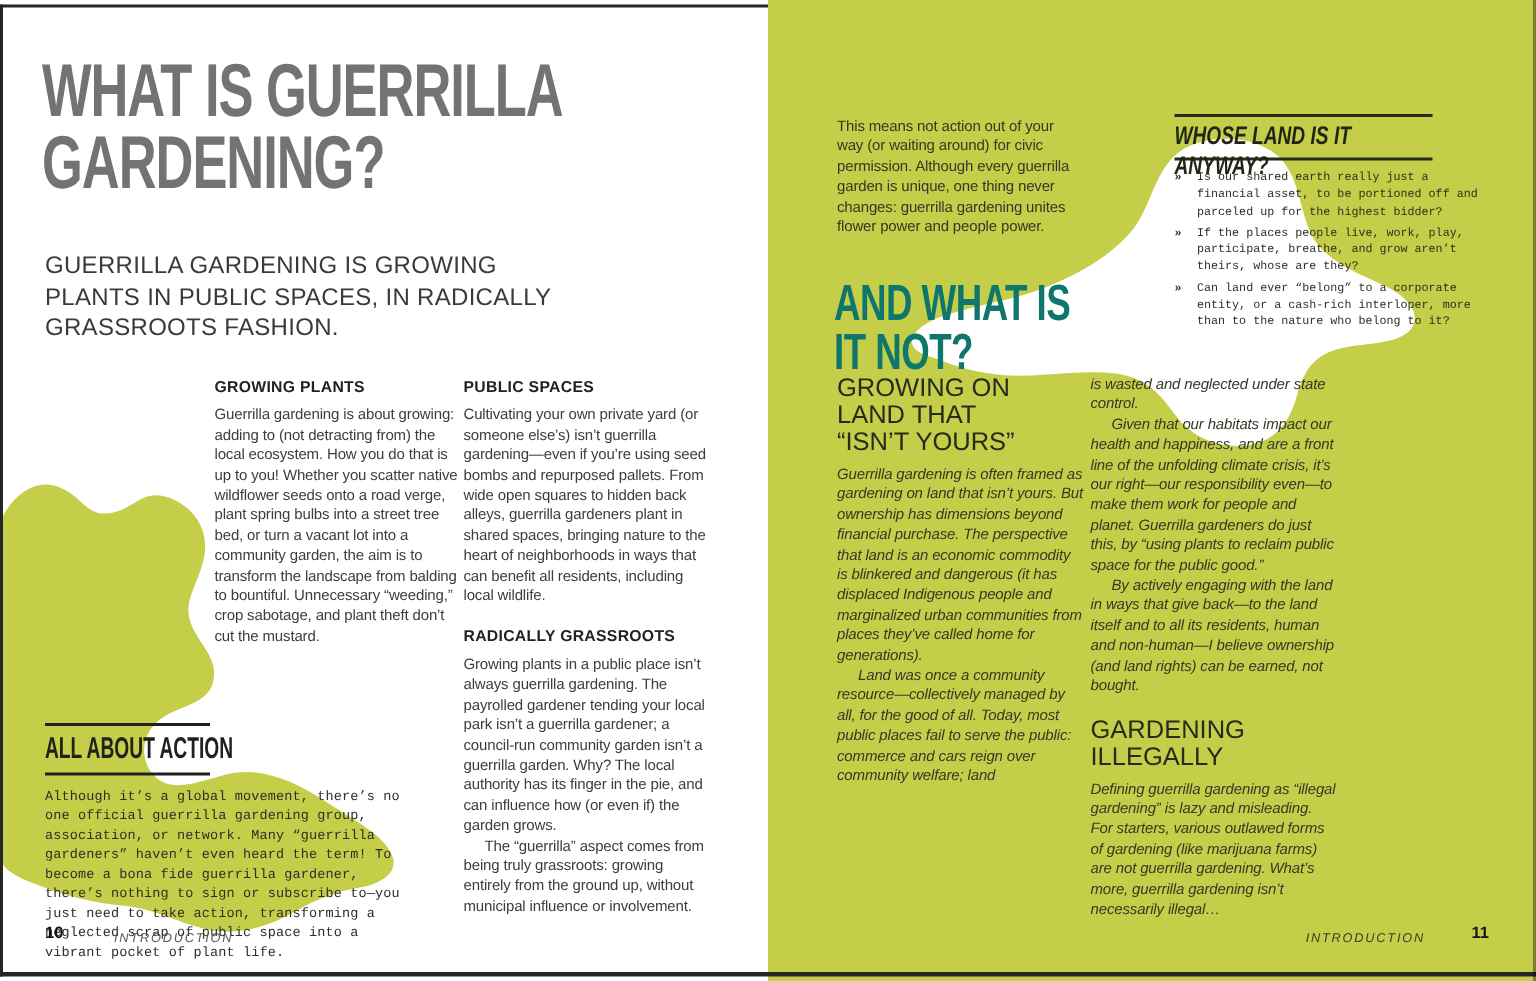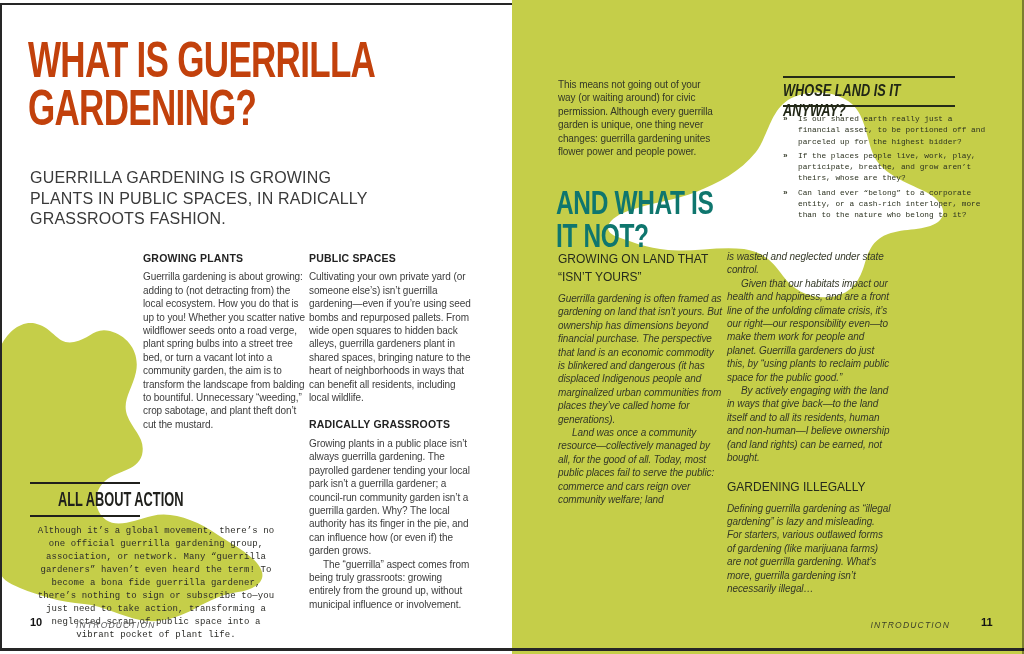--- a/index.html
+++ b/index.html
@@ -15,35 +15,35 @@
 
   
   .edge{position:absolute;background:#262626;z-index:3;}
   .edge-top{left:0;top:3px;width:512px;height:2px;}
   .edge-left{left:0;top:3px;width:2px;height:648px;}
   .edge-bottom{left:0;top:648px;width:1024px;height:3px;}
   .edge-right{left:1022px;top:0;width:2px;height:654px;background:rgba(0,0,0,.38);}
 
   .cond{display:inline-block;transform-origin:0 0;white-space:pre-line;font-weight:bold;}
 
-  .title{left:28px;top:36px;color:#c2410c;}
+  .title{left:28px;top:36px;color:#737373;}
   .title .cond{font-size:50px;line-height:48px;letter-spacing:-1px;transform:scaleX(.70);}
 
   .subtitle{left:30px;top:168px;width:360px;font-size:16px;line-height:20.5px;
     color:#3a3a3a;letter-spacing:.2px;white-space:pre-line;}
 
   .bodycol{font-size:10px;line-height:13.4px;color:#3d3d3d;letter-spacing:-.1px;}
   .bodycol h4{margin:0 0 5px 0;font-size:10.5px;letter-spacing:.2px;color:#222;}
   .bodycol p{margin:0;}
   .bodycol p.indent{text-indent:14px;}
   .bodycol .subsec{margin-top:14px;}
   .col1{left:143px;top:252px;width:162px;}
   .col2{left:309px;top:252px;width:164px;}
 
-  .action{left:30px;top:482px;width:252px;text-align:center;}
+  .action{left:30px;top:482px;width:252px;}
   .action .rule{width:110px;height:2px;background:#20201c;}
   .action .head{margin:3px 0 2px 0;color:#20201c;height:26px;}
   .action .head .cond{font-size:20px;line-height:24px;transform:scaleX(.64);letter-spacing:0;}
   .action .mono{margin-top:8px;font-family:"Liberation Mono",monospace;font-size:9px;
     line-height:13px;color:#2e2e2a;letter-spacing:.1px;}
 
   .footer-num{font-size:11px;font-weight:bold;color:#141414;}
   .footer-sec{font-size:8.5px;letter-spacing:1.2px;color:#5a5a5a;font-style:italic;}
   .fl-num{left:30px;top:616px;}
   .fl-sec{left:76px;top:620px;}
@@ -51,21 +51,21 @@
   .fr-num{left:981px;top:616px;}
 
   .g-body{font-size:10px;line-height:13.4px;color:#343827;letter-spacing:-.1px;}
   .g-body p{margin:0;font-style:italic;}
   .g-body p.indent{text-indent:14px;}
   .intro{left:558px;top:78px;width:162px;}
 
   .nothead{left:556px;top:186px;color:#0f766e;}
   .nothead .cond{font-size:34px;line-height:33px;letter-spacing:-.5px;transform:scaleX(.72);}
 
-  .gcolhead{font-size:12px;line-height:18px;font-weight:normal;color:#262b1c;
+  .gcolhead{font-size:17px;line-height:18px;font-weight:normal;color:#262b1c;
     white-space:pre-line;margin:0 0 6px 0;letter-spacing:0;}
   .colA{left:558px;top:250px;width:164px;}
   .colB{left:727px;top:250px;width:164px;}
   .colB .subsec{margin-top:13px;}
 
   .sidebar{left:783px;top:76px;width:206px;color:#202616;}
   .sidebar .rule{width:172px;height:2px;background:#252b18;}
   .sidebar .head{margin:3px 0 2px 0;height:22px;font-style:italic;}
   .sidebar .head .cond{font-size:17px;line-height:20px;transform:scaleX(.75);}
   .sidebar ul{list-style:none;margin:7px 0 0 0;padding:0;
@@ -152,21 +152,21 @@
     <div class="head">
       <span class="cond">ALL ABOUT ACTION</span>
     </div>
     <div class="rule"></div>
     <div class="mono">Although it’s a global movement, there’s no one official guerrilla gardening group, association, or network. Many “guerrilla gardeners” haven’t even heard the term! To become a bona fide guerrilla gardener, there’s nothing to sign or subscribe to—you just need to take action, transforming a neglected scrap of public space into a vibrant pocket of plant life.</div>
   </div>
 
   <div class="txt footer-num fl-num">10</div>
   <div class="txt footer-sec fl-sec">INTRODUCTION</div>
 
-  <div class="txt g-body intro">This means not going out of your way (or waiting around) for civic permission. Although every guerrilla garden is unique, one thing never changes: guerrilla gardening unites flower power and people power.</div>
+  <div class="txt g-body intro">This means not action out of your way (or waiting around) for civic permission. Although every guerrilla garden is unique, one thing never changes: guerrilla gardening unites flower power and people power.</div>
 
   <div class="txt nothead">
     <span class="cond">AND WHAT IS
 IT NOT?</span>
   </div>
 
   <div class="txt g-body colA">
     <h4 class="gcolhead">GROWING ON LAND THAT
 “ISN’T YOURS”</h4>
     <p>Guerrilla gardening is often framed as gardening on land that isn’t yours. But ownership has dimensions beyond financial purchase. The perspective that land is an economic commodity is blinkered and dangerous (it has displaced Indigenous people and marginalized urban communities from places they’ve called home for generations).</p>

